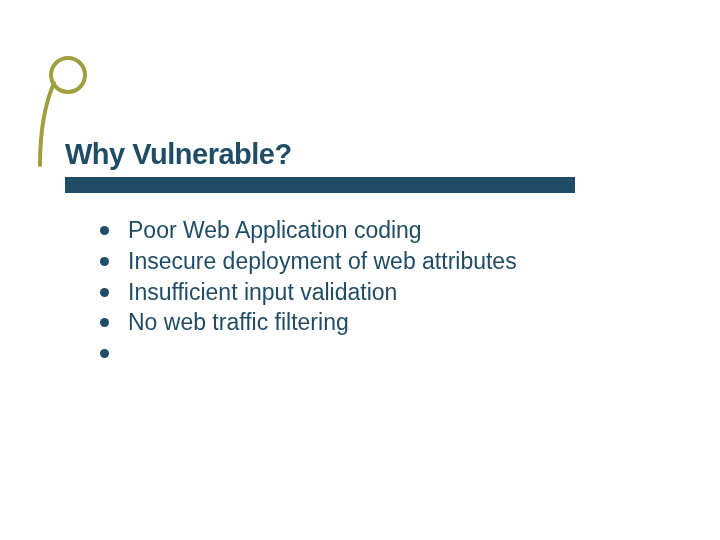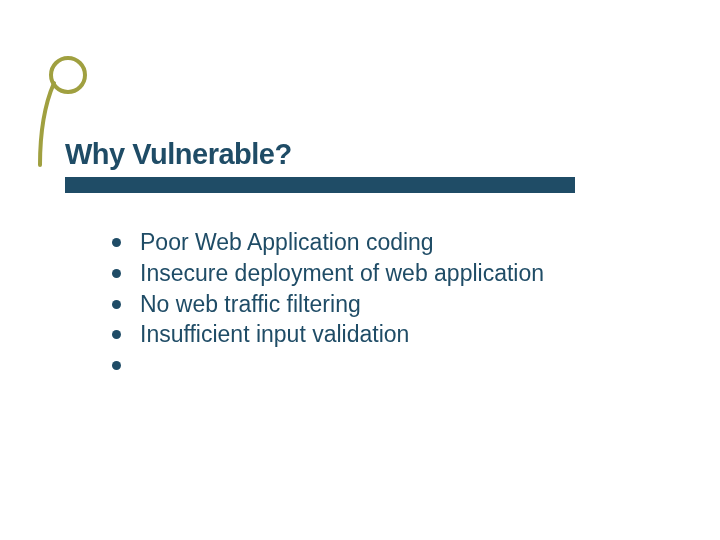--- a/index.html
+++ b/index.html
@@ -45,21 +45,21 @@
     height: 130px;
     pointer-events: none;
   }
   .bullets {
     position: absolute;
     left: 100px;
     top: 216px;
     width: 540px;
     list-style: none;
     padding: 0;
-    margin: 12px;
+    margin: 0;
   }
   .bullets li {
     position: relative;
     padding-left: 28px;
     font-size: 23px;
     color: #1f4c66;
     line-height: 1.25;
     margin-bottom: 2px;
     font-family: Arial, Helvetica, sans-serif;
   }
@@ -88,28 +88,28 @@
     <div class="title-bar"></div>
   </div>
 
   <ul class="bullets">
     <li>
       <span class="dot"></span>
       <span>Poor Web Application coding</span>
     </li>
     <li>
       <span class="dot"></span>
-      <span>Insecure deployment of web application</span>
+      <span>Insecure deployment of web attributes</span>
+    </li>
+    <li>
+      <span class="dot"></span>
+      <span>Insufficient input validation</span>
     </li>
     <li>
       <span class="dot"></span>
       <span>No web traffic filtering</span>
-    </li>
-    <li>
-      <span class="dot"></span>
-      <span>Insufficient input validation</span>
     </li>
     <li>
       <span class="dot"></span>
     </li>
   </ul>
 
 </div>
 
 </body></html>

